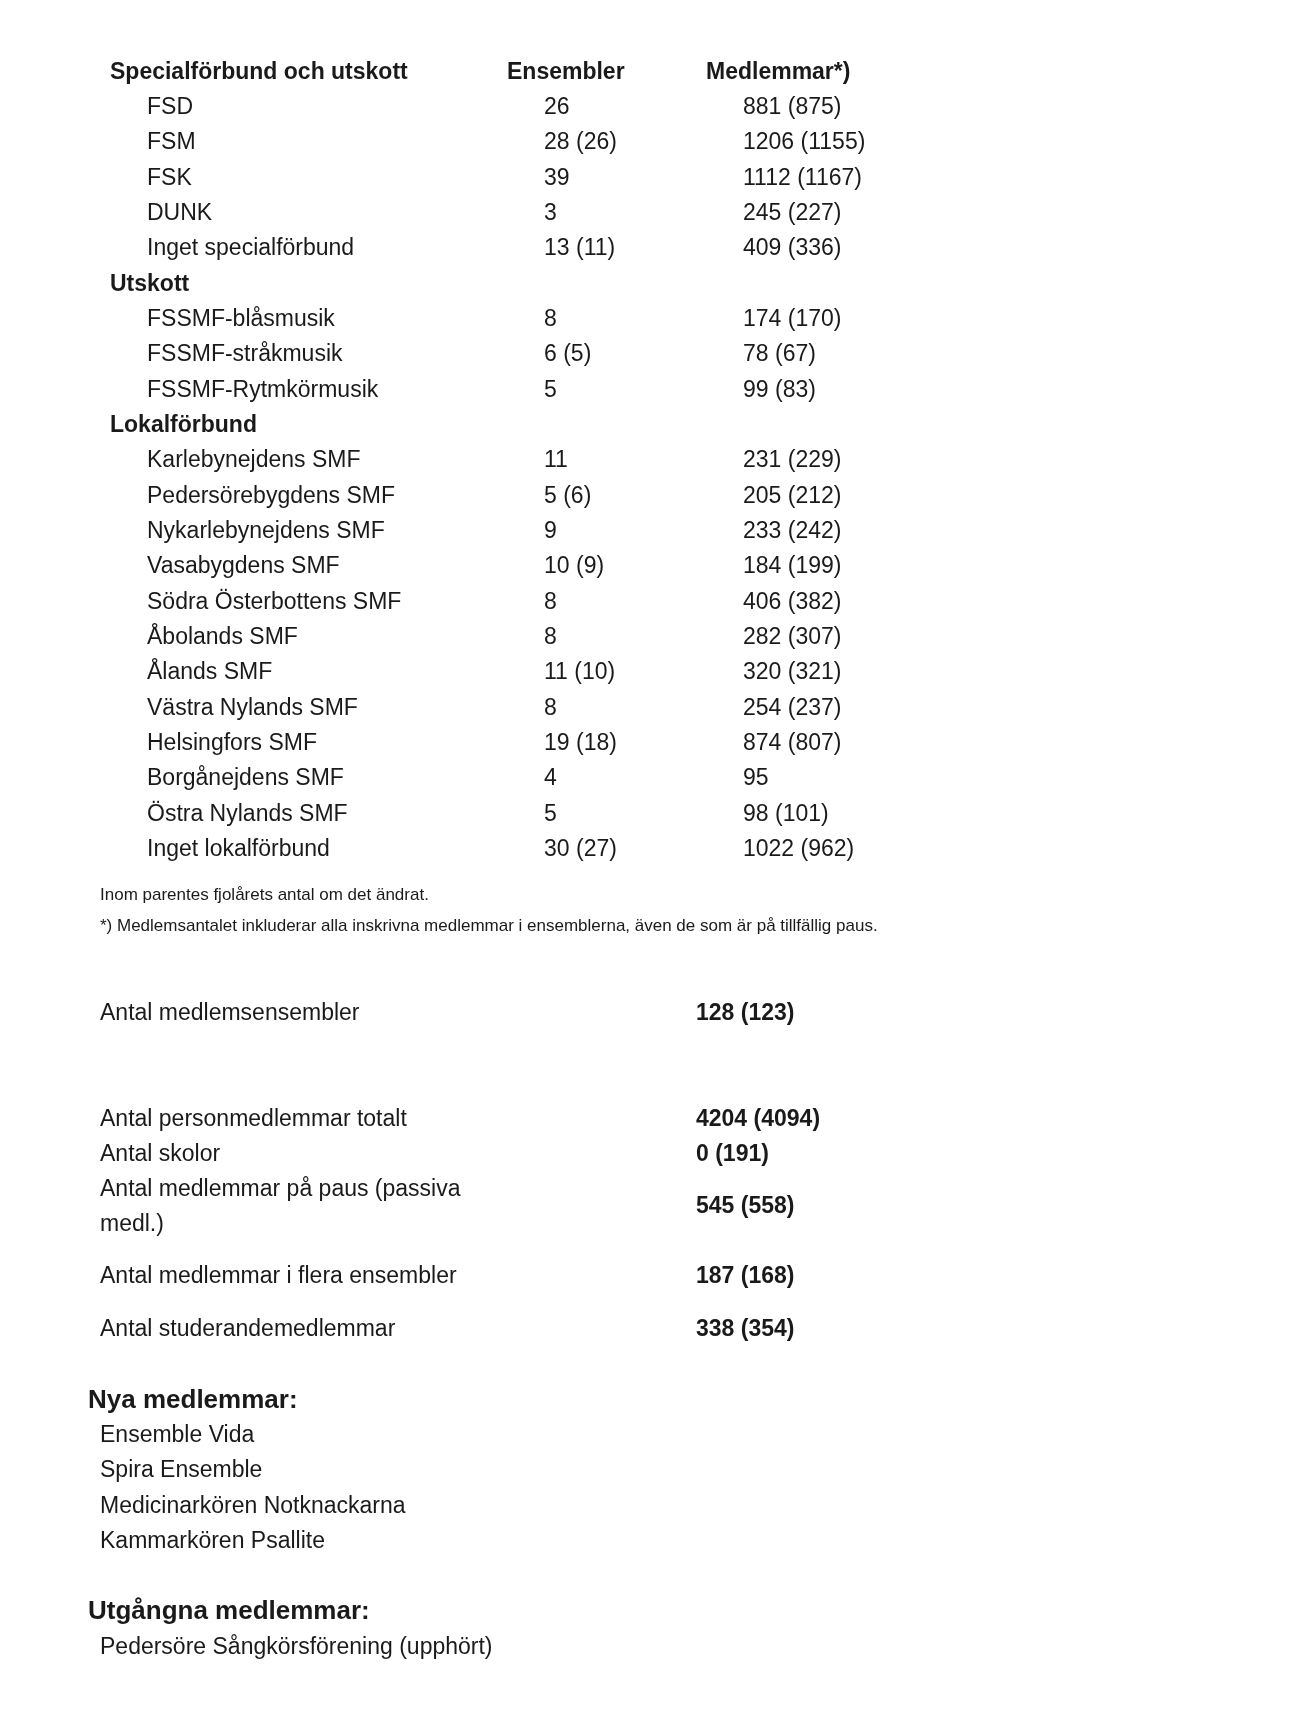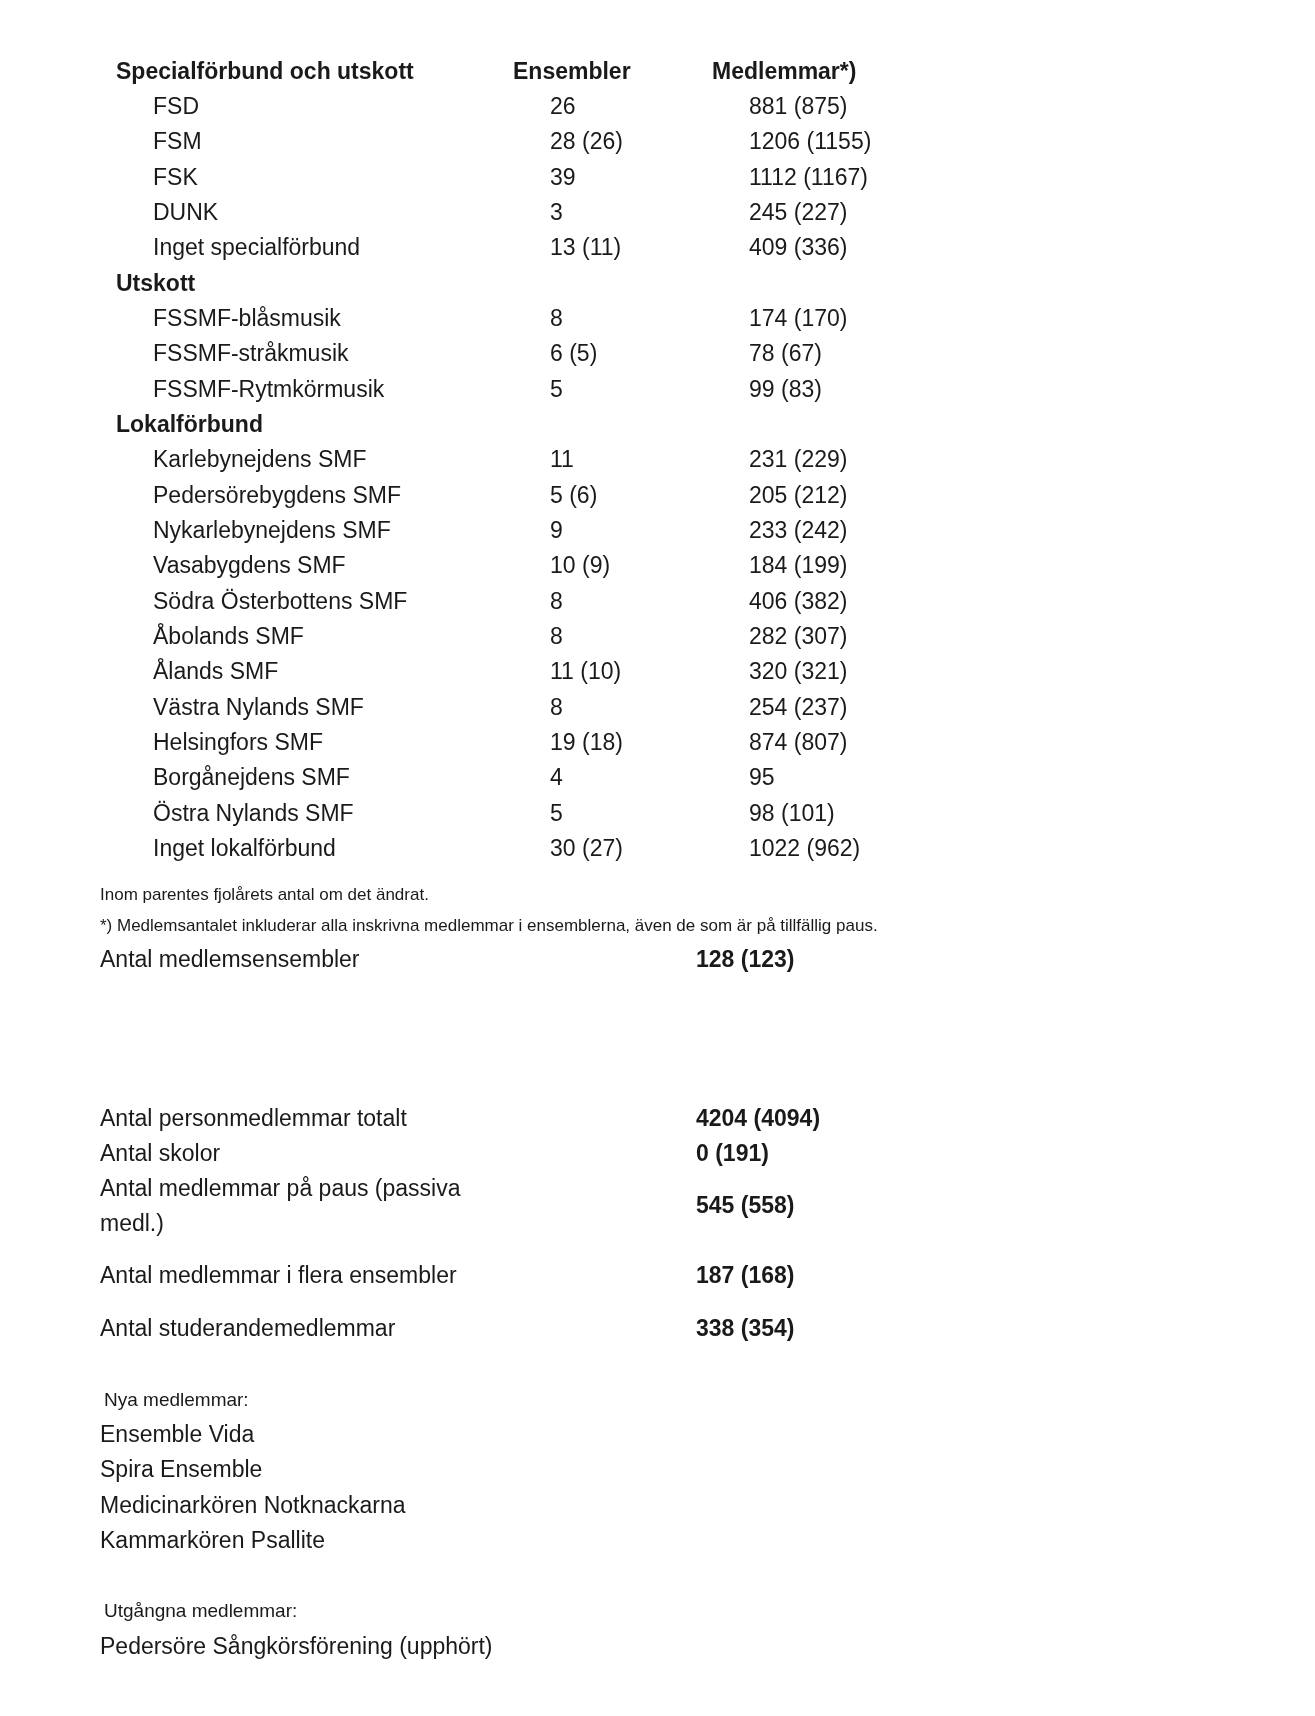--- a/index.html
+++ b/index.html
@@ -1,33 +1,33 @@
 <!DOCTYPE html>
 <html><head>
 <meta charset="utf-8">
 <style>
   html, body { margin: 0; padding: 0; background: #ffffff; }
   body {
     width: 1315px; height: 1716px; position: relative; overflow: hidden;
     font-family: "Liberation Sans", sans-serif; color: #1a1a1a;
   }
   .page { position: absolute; left: 0; top: 0; width: 1315px; height: 1716px; }
-  .row { position: absolute; left: 16px; width: 1076px; height: 35px; font-size: 23px; line-height: 35px; white-space: nowrap; }
+  .row { position: absolute; left: 10px; width: 1076px; height: 35px; font-size: 23px; line-height: 35px; white-space: nowrap; }
   .c1 { position: absolute; left: 100px; }
   .c1.ind { left: 137px; }
   .c2 { position: absolute; left: 534px; }
   .c3 { position: absolute; left: 733px; }
   .hdr { font-weight: bold; }
   .hdr .c2 { left: 497px; }
   .hdr .c3 { left: 696px; }
   .note { position: absolute; left: 100px; font-size: 17px; line-height: 28px; width: 800px; white-space: normal; }
   .stat { position: absolute; left: 0; width: 1315px; font-size: 23px; line-height: 35px; }
   .stat .lbl { position: absolute; left: 100px; width: 420px; white-space: normal; }
   .stat .val { position: absolute; left: 696px; white-space: nowrap; font-weight: bold; }
-  .sec-title { position: absolute; left: 104px; font-size: 19px; font-weight: normal; line-height: 35px; }
+  .sec-title { position: absolute; left: 88px; font-size: 26px; font-weight: bold; line-height: 35px; }
   .list-item { position: absolute; left: 100px; font-size: 23px; line-height: 35px; white-space: nowrap; text-align: right; }
 </style>
 </head>
 <body>
 
 <div class="page">
 
   <div class="row hdr" style="top:54px">
     <span class="c1">Specialförbund och utskott</span>
     <span class="c2">Ensembler</span>
@@ -139,21 +139,21 @@
   </div>
   <div class="row" style="top:831px">
     <span class="c1 ind">Inget lokalförbund</span>
     <span class="c2">30 (27)</span>
     <span class="c3">1022 (962)</span>
   </div>
 
   <div class="note" style="top:881px">Inom parentes fjolårets antal om det ändrat.</div>
   <div class="note" style="top:912px; width:790px;">*) Medlemsantalet inkluderar alla inskrivna medlemmar i ensemblerna, även de som är på tillfällig paus.</div>
 
-  <div class="stat" style="top:942px; height:35px;">
+  <div class="stat" style="top:995px; height:35px;">
     <span class="lbl">Antal medlemsensembler</span>
     <span class="val">128 (123)</span>
   </div>
   <div class="stat" style="top:1101px; height:35px;">
     <span class="lbl">Antal personmedlemmar totalt</span>
     <span class="val">4204 (4094)</span>
   </div>
   <div class="stat" style="top:1136px; height:35px;">
     <span class="lbl">Antal skolor</span>
     <span class="val">0 (191)</span>

